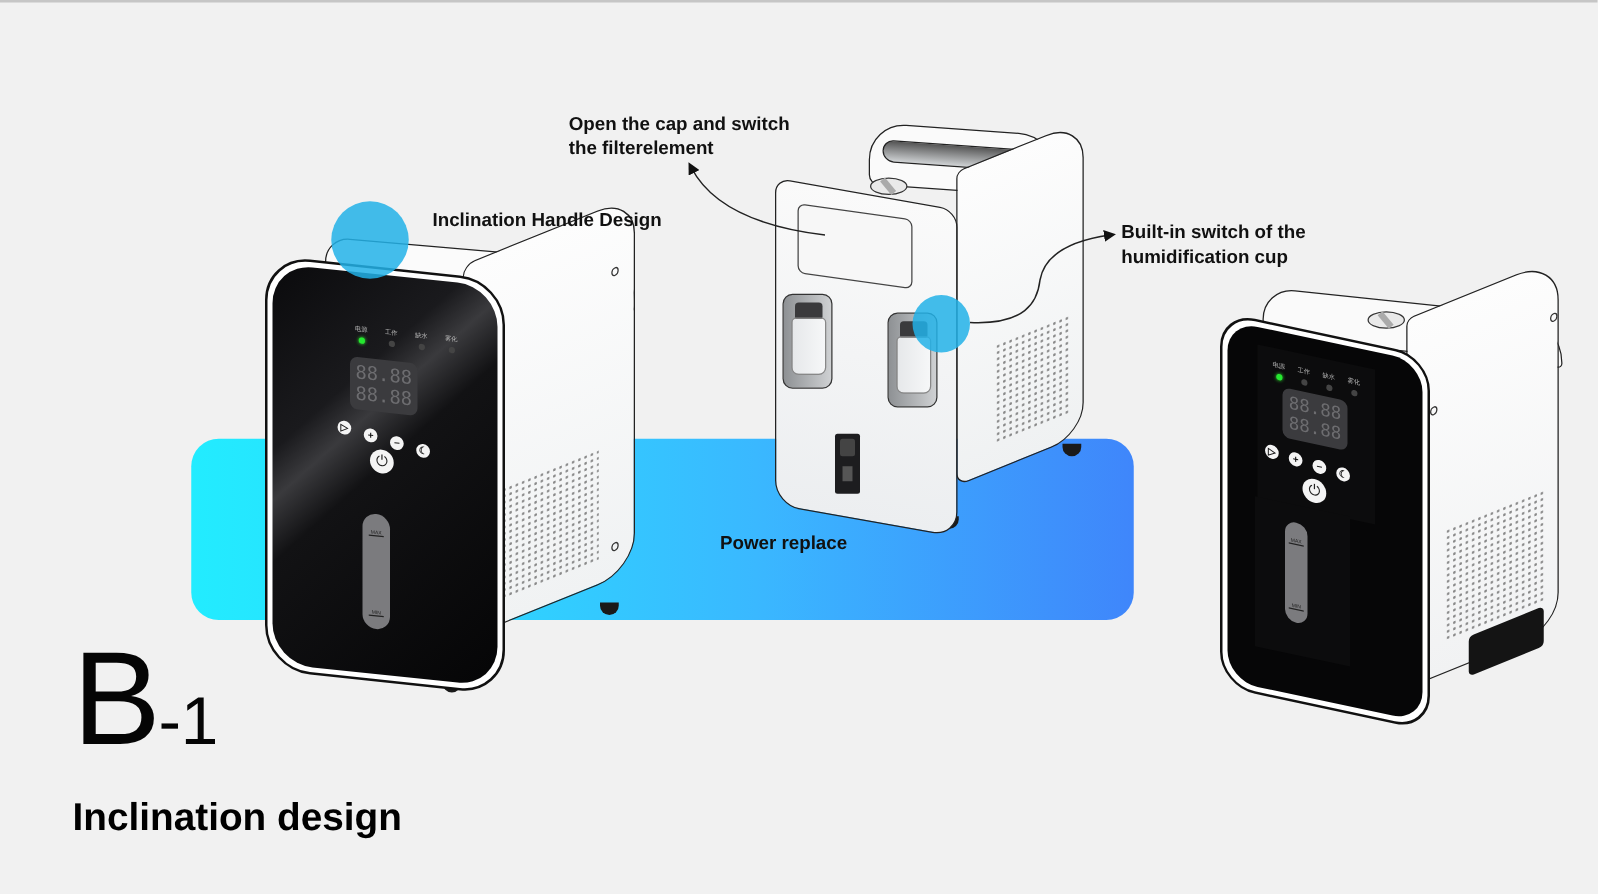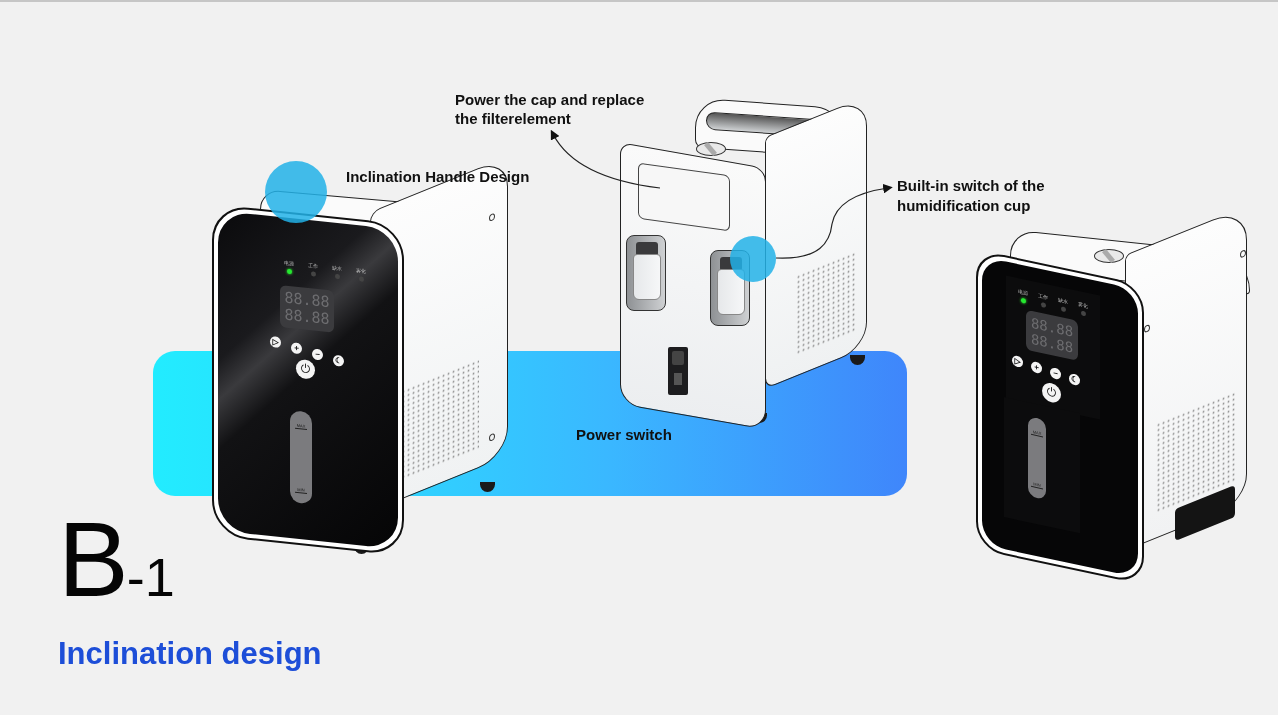--- a/index.html
+++ b/index.html
@@ -22,21 +22,21 @@
     font-weight: bold; font-size: 15px; color: #111; line-height: 19px;
   }
 
   
   .big-b {
     left: 58px; top: 504px; font-size: 106px; color: #050505; line-height: 1;
     font-family: "Liberation Sans", sans-serif; letter-spacing: -2px;
   }
   .big-b .suffix { font-size: 54px; letter-spacing: 0; }
   .subtitle {
-    left: 58px; top: 634px; font-size: 31px; font-weight: bold; color: #1d4ed8;
+    left: 58px; top: 634px; font-size: 31px; font-weight: bold; color: #000000;
   }
 
   
   .dev1 { left: 200px; top: 190px; width: 320px; height: 370px; }
   .d1-side {
     left: 170px; top: 20px; width: 138px; height: 300px;
     background: linear-gradient(180deg,#fdfdfd,#f0f2f3);
     border: 1.5px solid #222;
     border-radius: 10px 30px 30px 8px;
     transform: skewY(-22deg);
@@ -199,21 +199,21 @@
     left: 205px; top: 260px; width: 60px; height: 32px;
     background: #141414; border-radius: 4px;
     transform: skewY(-22deg);
   }
 </style>
 </head>
 <body>
 
 <div class="abs band"></div>
 
-<div class="abs label" style="left:576px; top:423px;">Power switch</div>
+<div class="abs label" style="left:576px; top:423px;">Power replace</div>
 
 <div class="abs dev1">
   <div class="abs d1-top"></div>
   <div class="abs d1-side">
     <div class="vents" style="left:20px; top:190px; width:88px; height:90px;"></div>
     <div class="screw" style="left:8px; top:100px;"></div>
     <div class="screw" style="left:118px; top:50px;"></div>
     <div class="screw" style="left:118px; top:270px;"></div>
   </div>
   <div class="foot" style="left:37px; top:322px;"></div>
@@ -293,21 +293,21 @@
 <svg class="abs" style="left:0; top:0;" width="1278" height="715">
   <defs>
     <marker id="ah" markerWidth="8" markerHeight="8" refX="4" refY="4" orient="auto">
       <path d="M0,0 L8,4 L0,8 z" fill="#111"></path>
     </marker>
   </defs>
   <path d="M660,186 C610,180 570,165 553,132" stroke="#222" stroke-width="1.2" fill="none" marker-end="url(#ah)"></path>
   <path d="M776,256 C820,258 830,240 832,222 C836,200 860,190 888,186" stroke="#222" stroke-width="1.2" fill="none" marker-end="url(#ah)"></path>
 </svg>
 
-<div class="abs label" style="left:455px; top:88px;">Power the cap and replace</div>
+<div class="abs label" style="left:455px; top:88px;">Open the cap and switch</div>
 <div class="abs label" style="left:455px; top:107px;text-align:center;">the filterelement</div>
 <div class="abs label" style="left:897px; top:174px;">Built-in switch of the</div>
 <div class="abs label" style="left:897px; top:194px;">humidification cup</div>
 
 <div class="abs dev3">
   <div class="abs d3-top"></div>
   <div class="cap" style="left:124px; top:12px;"></div>
   <div class="abs d3-side">
     <div class="vents" style="left:30px; top:180px; width:80px; height:90px;"></div>
     <div class="screw" style="left:18px; top:78px;"></div>

